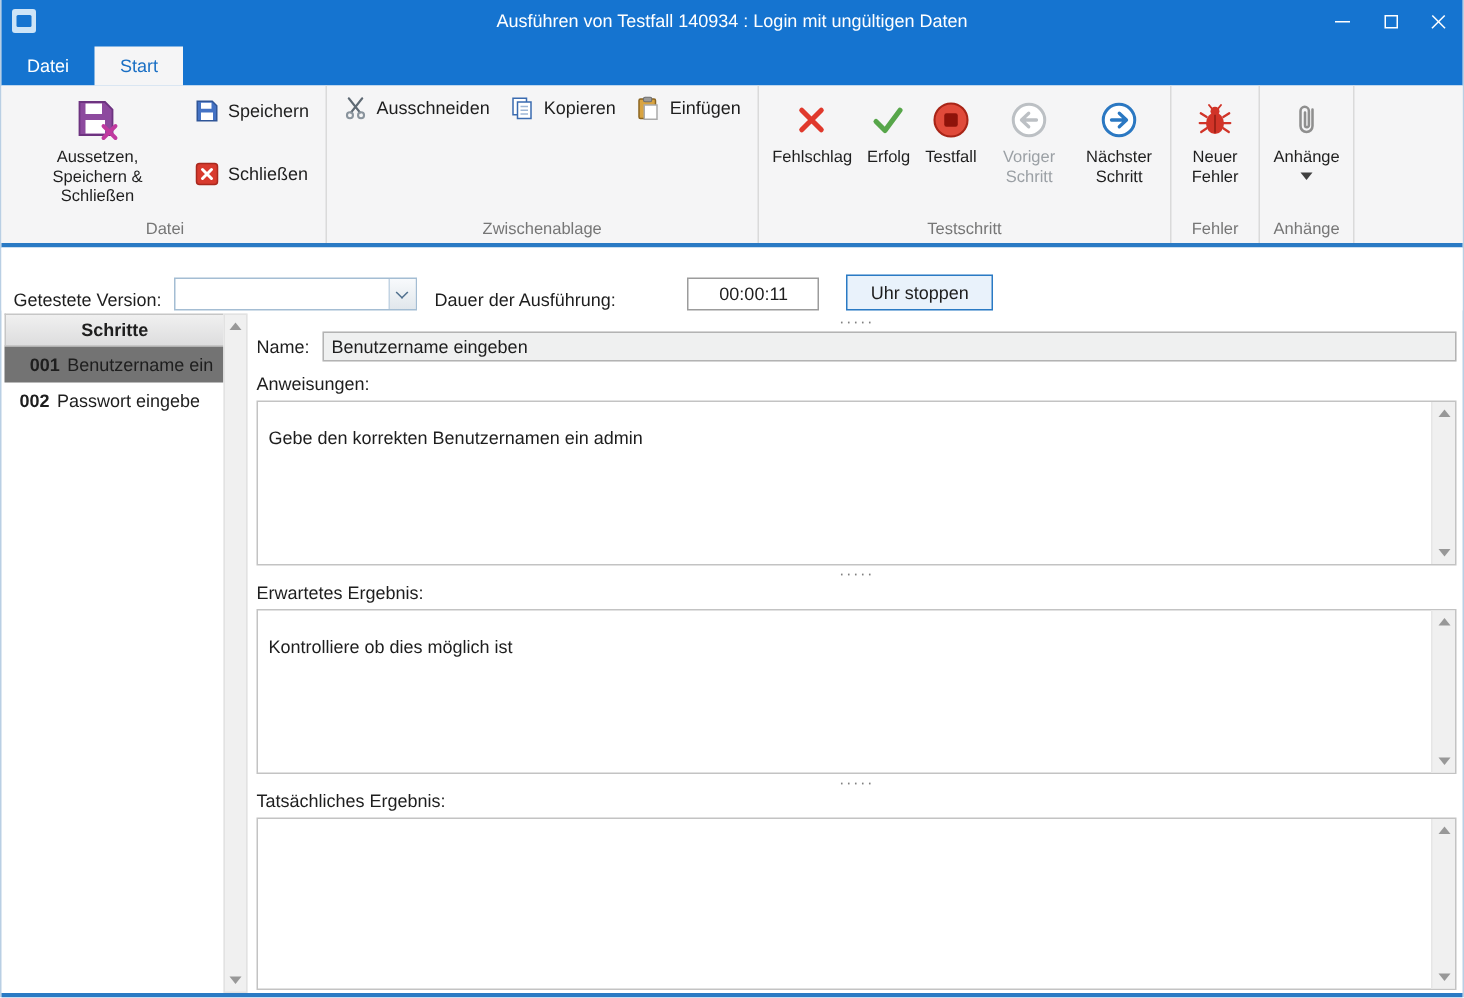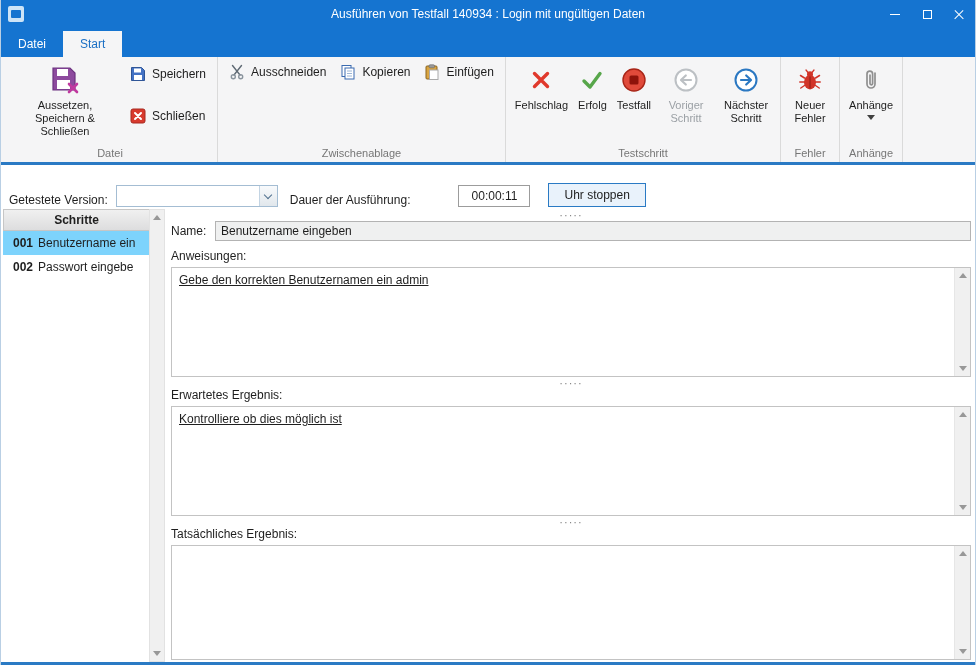--- a/index.html
+++ b/index.html
@@ -107,21 +107,21 @@
     background: linear-gradient(#f8fafc, #e1e7ec);
     display: flex; align-items: center; justify-content: center;
   }
   .chev {
     width: 6px; height: 6px; margin-top: -3px;
     border-right: 1.6px solid #50708e; border-bottom: 1.6px solid #50708e;
     transform: rotate(45deg); display: block;
   }
   .flabel.dur { margin-left: 12px; }
   .duration-input {
-    width: 72px; height: 22px; margin-left: 40px;
+    width: 88px; height: 22px; margin-left: 40px;
     border: 1px solid #9c9c9c; background: #fff;
     display: flex; align-items: center; justify-content: center;
   }
   .stop-btn {
     height: 24px; margin-left: 18px; padding: 0 15px;
     border: 1px solid #2a7ac4; background: #e9f2fb;
     display: flex; align-items: center;
   }
 
   
@@ -129,21 +129,21 @@
 
   .steps { width: 162px; flex: none; display: flex; margin-right: 6px; }
   .steps-main { flex: 1; min-width: 0; display: flex; flex-direction: column; }
   .steps-header {
     height: 22px; flex: none; background: linear-gradient(#f0f0f0, #ddddde);
     border: 1px solid #c6c6c6; border-right: 0;
     display: flex; align-items: center; justify-content: center; font-weight: bold;
   }
   .steps-list { flex: 1; background: #fff; }
   .step { height: 24px; display: flex; align-items: center; padding-left: 10px; white-space: nowrap; overflow: hidden; }
-  .step.selected { background: #7dd3fc; }
+  .step.selected { background: #737373; justify-content: center; }
   .step .num { font-weight: bold; margin-right: 5px; flex: none; }
   .step .slabel { overflow: hidden; }
 
   .vscroll {
     width: 16px; flex: none; background: #f0f0f0; border: 1px solid #e2e2e2;
     display: flex; flex-direction: column; justify-content: space-between; align-items: center;
   }
   .arrow-up {
     width: 0; height: 0; margin-top: 5px;
     border-left: 4px solid transparent; border-right: 4px solid transparent;
@@ -164,21 +164,21 @@
   .name-row .lab { width: 44px; flex: none; }
   .name-input {
     flex: 1; height: 20px; border: 1px solid #b3b3b3; background: #eff0f0;
     display: flex; align-items: center; padding-left: 5px;
     overflow: hidden; white-space: nowrap;
   }
   .section-label { height: 16px; flex: none; margin-bottom: 2px; }
   .box { position: relative; border: 1px solid #c3c3c3; background: #fff; flex: none; }
   .box .text {
     position: absolute; top: 1px; left: 1px; right: 17px; bottom: 1px;
-    padding: 4px 6px; overflow: hidden; white-space: pre-wrap; text-decoration: underline;
+    padding: 16px 6px; overflow: hidden; white-space: pre-wrap;
   }
   .box .vscroll { position: absolute; right: 0; top: 0; bottom: 0; border: 0; border-left: 1px solid #e6e6e6; }
   .box-h { height: 110px; }
   .box-actual { flex: 1; margin-bottom: 2px; }
 
   .bottom-edge { height: 3px; background: #2a7ac4; flex: none; }
 </style>
 </head>
 <body>
 

